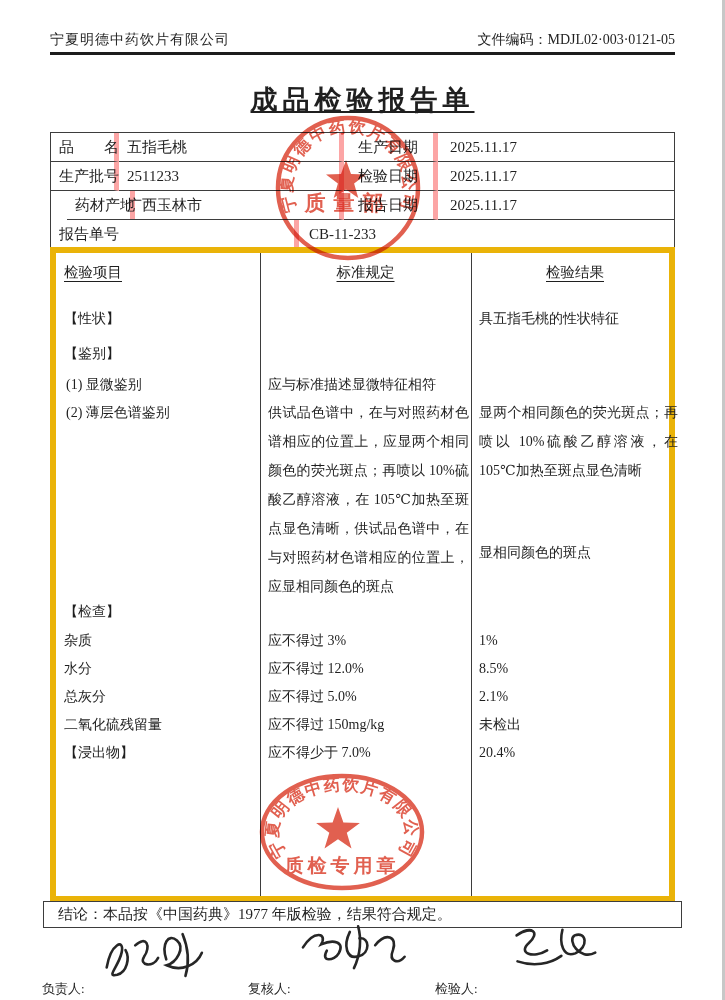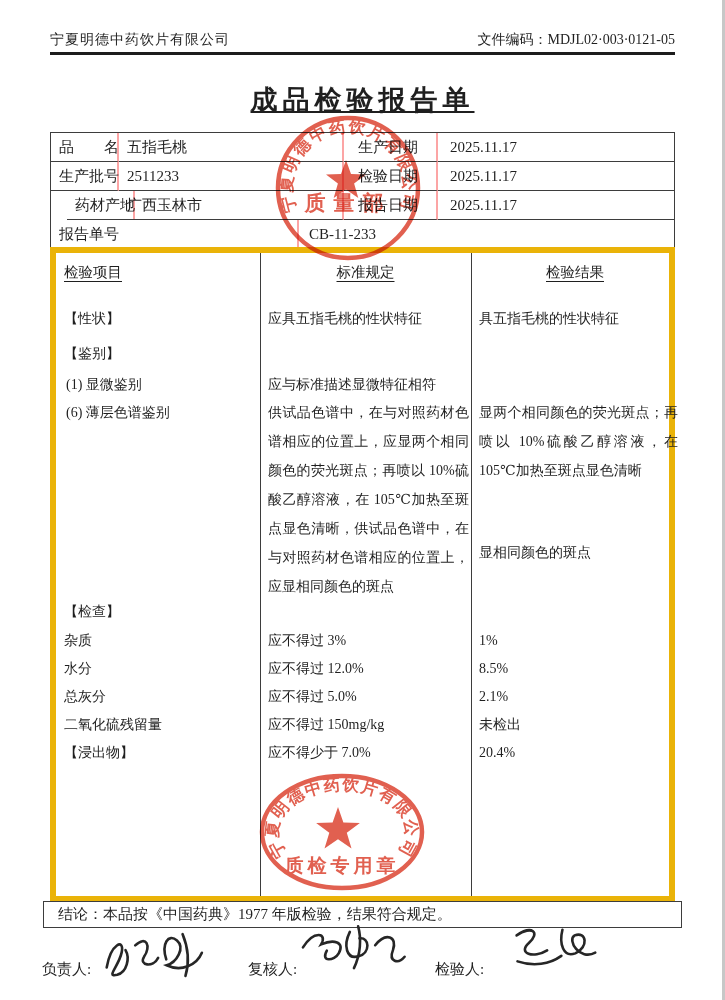--- a/index.html
+++ b/index.html
@@ -12,36 +12,36 @@
   
   .hdr-company{left:50px;top:31px;font-size:14px;letter-spacing:1px;}
   .hdr-code{right:50px;top:31px;font-size:14px;}
   .hdr-rule{left:50px;top:52px;width:625px;height:3px;background:#1c1c1c;}
   
   .title{left:0;top:82px;width:725px;text-align:center;font-size:27px;
          font-weight:bold;letter-spacing:5px;text-decoration:underline;}
   
   .info-table{left:50px;top:132px;width:625px;height:116px;border:1px solid #3d3d3d;box-sizing:border-box;}
   .cell{position:absolute;box-sizing:border-box;font-size:15px;line-height:28px;
-        border-right:2px solid #fca5a5;border-bottom:1px solid #3d3d3d;
+        border-right:5px solid #fca5a5;border-bottom:1px solid #3d3d3d;
         padding:0 0 0 8px;white-space:nowrap;overflow:visible;}
   .cell.last{border-right:none;}
   .cell.bot{border-bottom:none;}
   
   .main-table{left:50px;top:247px;width:625px;height:655px;border:6px solid #eab308;box-sizing:border-box;}
   .vline{position:absolute;top:0;bottom:0;width:1px;background:#3d3d3d;}
   .mt{position:absolute;font-size:14px;line-height:20px;white-space:nowrap;}
   .mt-head{font-size:14.5px;text-decoration:underline;text-underline-offset:4px;}
   .para{position:absolute;font-size:14px;line-height:29px;white-space:normal;
         width:201px;text-align:justify;}
   
   .conclusion-box{left:43px;top:901px;width:639px;height:27px;border:1px solid #3d3d3d;
                   box-sizing:border-box;font-size:15px;line-height:25px;padding-left:14px;}
   
-  .signer{font-size:15px;top:960px;white-space:nowrap;}
+  .signer{font-size:13px;top:980px;white-space:nowrap;}
   
   .stamp{mix-blend-mode:multiply;opacity:.85;}
   .stamp text{font-weight:bold;}
   
   .scan-edge{right:0;top:0;width:3px;height:1000px;background:#c7c7c7;}
 </style>
 </head>
 <body>
 
 <div class="abs hdr-company">宁夏明德中药饮片有限公司</div>
@@ -75,34 +75,33 @@
 
 <div class="abs main-table">
   <div class="vline" style="left:204px;"></div>
   <div class="vline" style="left:415px;"></div>
 
   <div class="mt mt-head" style="left:8px;top:9px;">检验项目</div>
   <div class="mt mt-head" style="left:204px;top:9px;width:211px;text-align:center;">标准规定</div>
   <div class="mt mt-head" style="left:415px;top:9px;width:208px;text-align:center;">检验结果</div>
 
   <div class="mt" style="left:8px;top:56px;">【性状】</div>
-  <div class="mt" style="left:212px;top:56px;">应具五指毛桃的性状特征</div>
   <div class="mt" style="left:423px;top:56px;">具五指毛桃的性状特征</div>
 
   <div class="mt" style="left:8px;top:91px;">【鉴别】</div>
 
   <div class="mt" style="left:10px;top:122px;">(1) 显微鉴别</div>
   <div class="mt" style="left:212px;top:122px;">应与标准描述显微特征相符</div>
 
   <div class="mt" style="left:10px;top:150px;"></div>
   <div class="mt" style="left:10px;top:150px;"></div>
   <div class="mt" style="left:10px;top:150px;"></div>
   <div class="mt" style="left:10px;top:150px;"></div>
   <div class="mt" style="left:10px;top:150px;"></div>
-  <div class="mt" style="left:10px;top:150px;">(6) 薄层色谱鉴别</div>
+  <div class="mt" style="left:10px;top:150px;">(2) 薄层色谱鉴别</div>
   <div class="para" style="left:212px;top:145px;">供试品色谱中，在与对照药材色谱相应的位置上，应显两个相同颜色的荧光斑点；再喷以 10%硫酸乙醇溶液，在 105℃加热至斑点显色清晰，供试品色谱中，在与对照药材色谱相应的位置上，应显相同颜色的斑点</div>
   <div class="para" style="left:423px;top:145px;width:199px;">显两个相同颜色的荧光斑点；再喷以 10%硫酸乙醇溶液，在 105℃加热至斑点显色清晰</div>
   <div class="mt" style="left:423px;top:290px;">显相同颜色的斑点</div>
 
   <div class="mt" style="left:8px;top:349px;">【检查】</div>
 
   <div class="mt" style="left:8px;top:378px;">杂质</div>
   <div class="mt" style="left:212px;top:378px;">应不得过 3%</div>
   <div class="mt" style="left:423px;top:378px;">1%</div>
 

